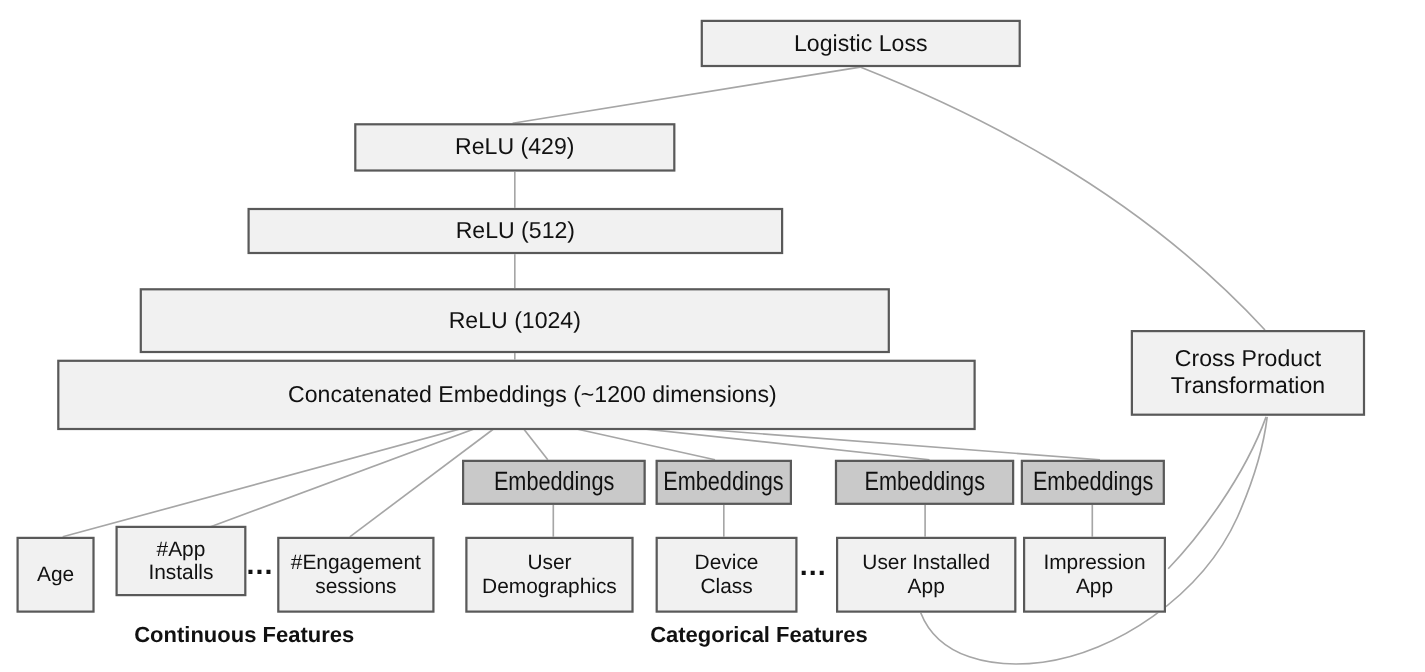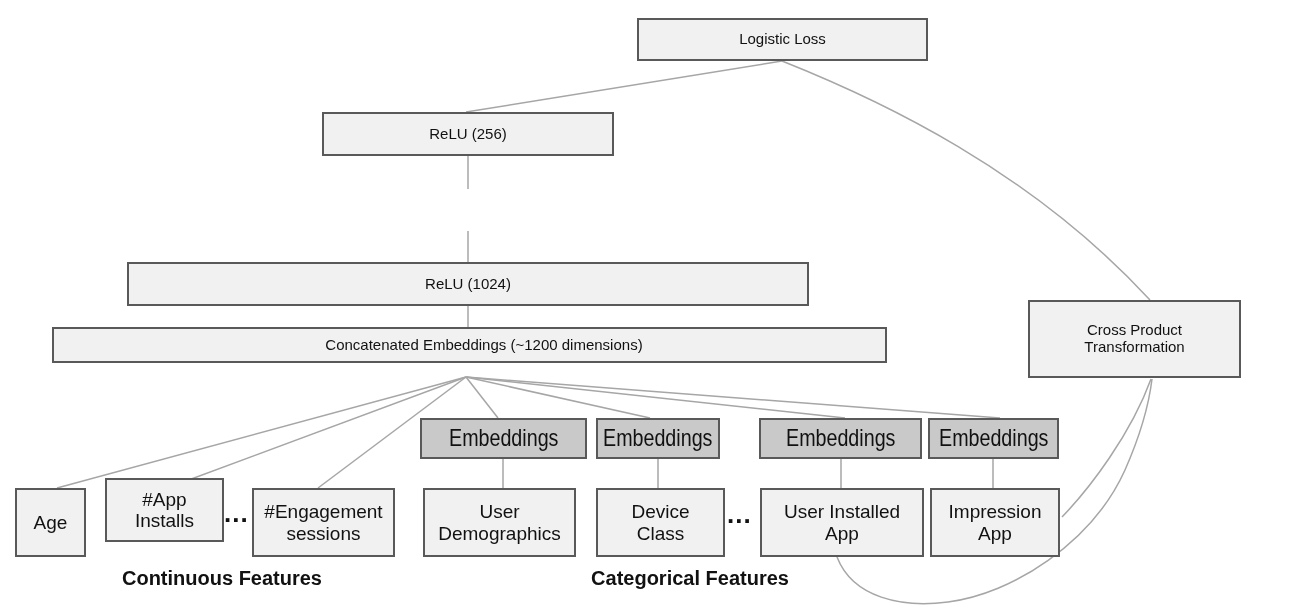--- a/index.html
+++ b/index.html
@@ -32,31 +32,31 @@
     align-items: center;
     justify-content: center;
     text-align: center;
     z-index: 2;
   }
   .node span {
     white-space: pre-line;
     line-height: 1.12;
     display: block;
   }
-  .big   { font-size: 15px; }
+  .big   { font-size: 21px; }
   .small { font-size: 19px; }
   .emb   { background: #c9c9c9; font-size: 24px; }
   .emb span { transform: scaleX(0.82); letter-spacing: 0px; }
 
   
   #n-logistic { left: 637px; top: 18px;  width: 291px; height: 43px; }
   #n-relu256  { left: 322px; top: 112px; width: 292px; height: 44px; }
   #n-relu512  { left: 225px; top: 189px; width: 487px; height: 42px; }
-  #n-relu1024 { left: 127px; top: 262px; width: 682px; height: 44px; }
-  #n-concat   { left: 52px;  top: 327px; width: 835px; height: 36px; padding-left: 29px; }
+  #n-relu1024 { left: 127px; top: 262px; width: 682px; height: 59px; }
+  #n-concat   { left: 52px;  top: 327px; width: 835px; height: 64px; padding-left: 29px; }
   #n-cross    { left: 1028px; top: 300px; width: 213px; height: 78px; }
 
   
   #n-emb1 { left: 420px; top: 418px; width: 167px; height: 41px; }
   #n-emb2 { left: 596px; top: 418px; width: 124px; height: 41px; }
   #n-emb3 { left: 759px; top: 418px; width: 163px; height: 41px; }
   #n-emb4 { left: 928px; top: 418px; width: 131px; height: 41px; }
 
   
   #n-age        { left: 15px;  top: 488px; width: 71px;  height: 69px; }
@@ -118,21 +118,24 @@
     <line x1="993" y1="459" x2="993" y2="488"></line>
 
     <path d="M837,557 C853,598 902,608 948,602 C1012,594 1092,543 1125,470 C1140,436 1149,404 1152,379"></path>
     <path d="M1062,517 C1090,488 1131,434 1151,379"></path>
   </svg>
 
   <div class="node big" id="n-logistic">
     <span>Logistic Loss</span>
   </div>
   <div class="node big" id="n-relu256">
-    <span>ReLU (256)</span>
+    <span>ReLU (429)</span>
+  </div>
+  <div class="node big" id="n-relu512">
+    <span>ReLU (512)</span>
   </div>
   <div class="node big" id="n-relu1024">
     <span>ReLU (1024)</span>
   </div>
   <div class="node big" id="n-concat">
     <span>Concatenated Embeddings (~1200 dimensions)</span>
   </div>
 
   <div class="node big" id="n-cross">
     <span>Cross Product

